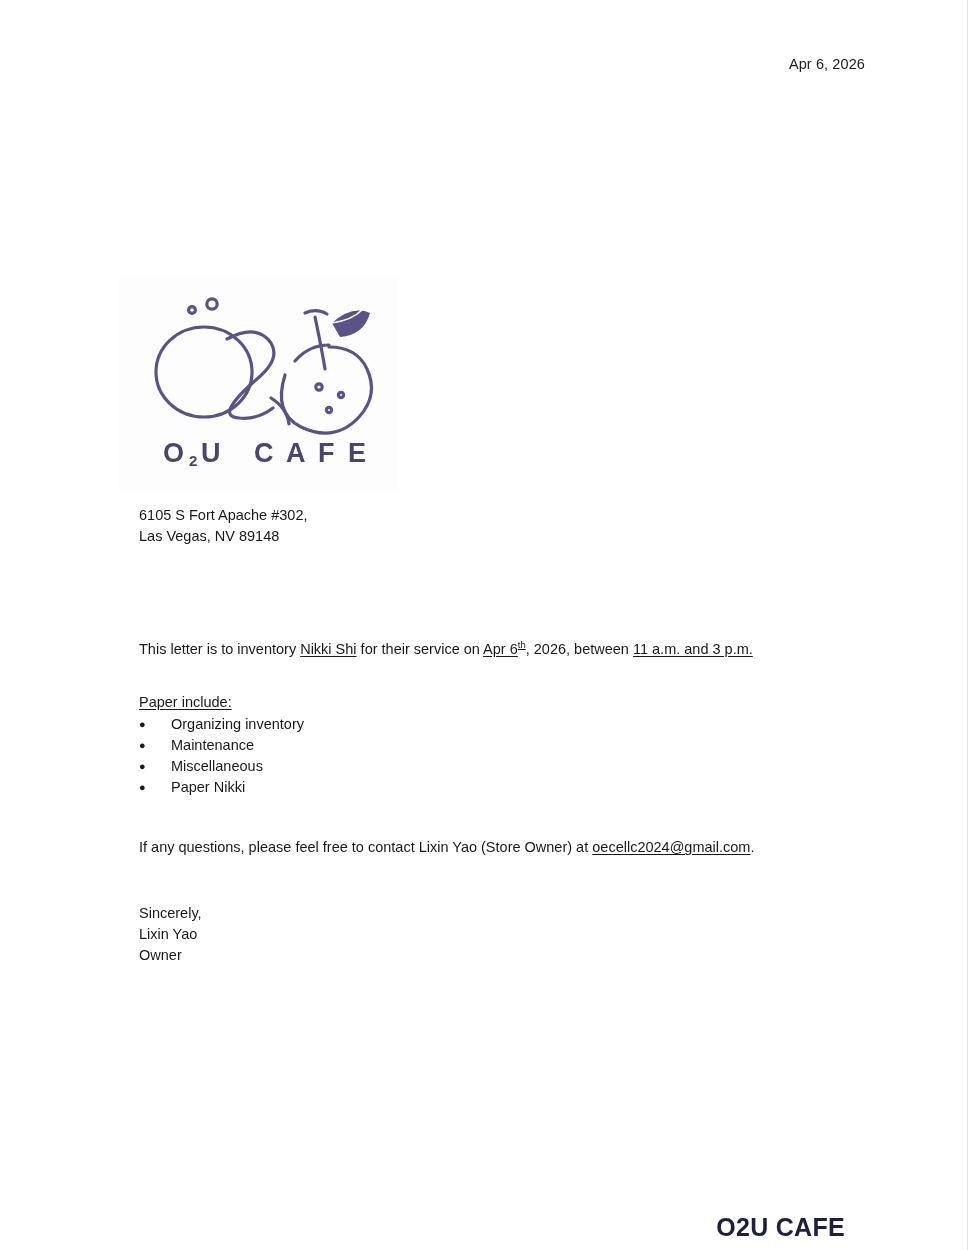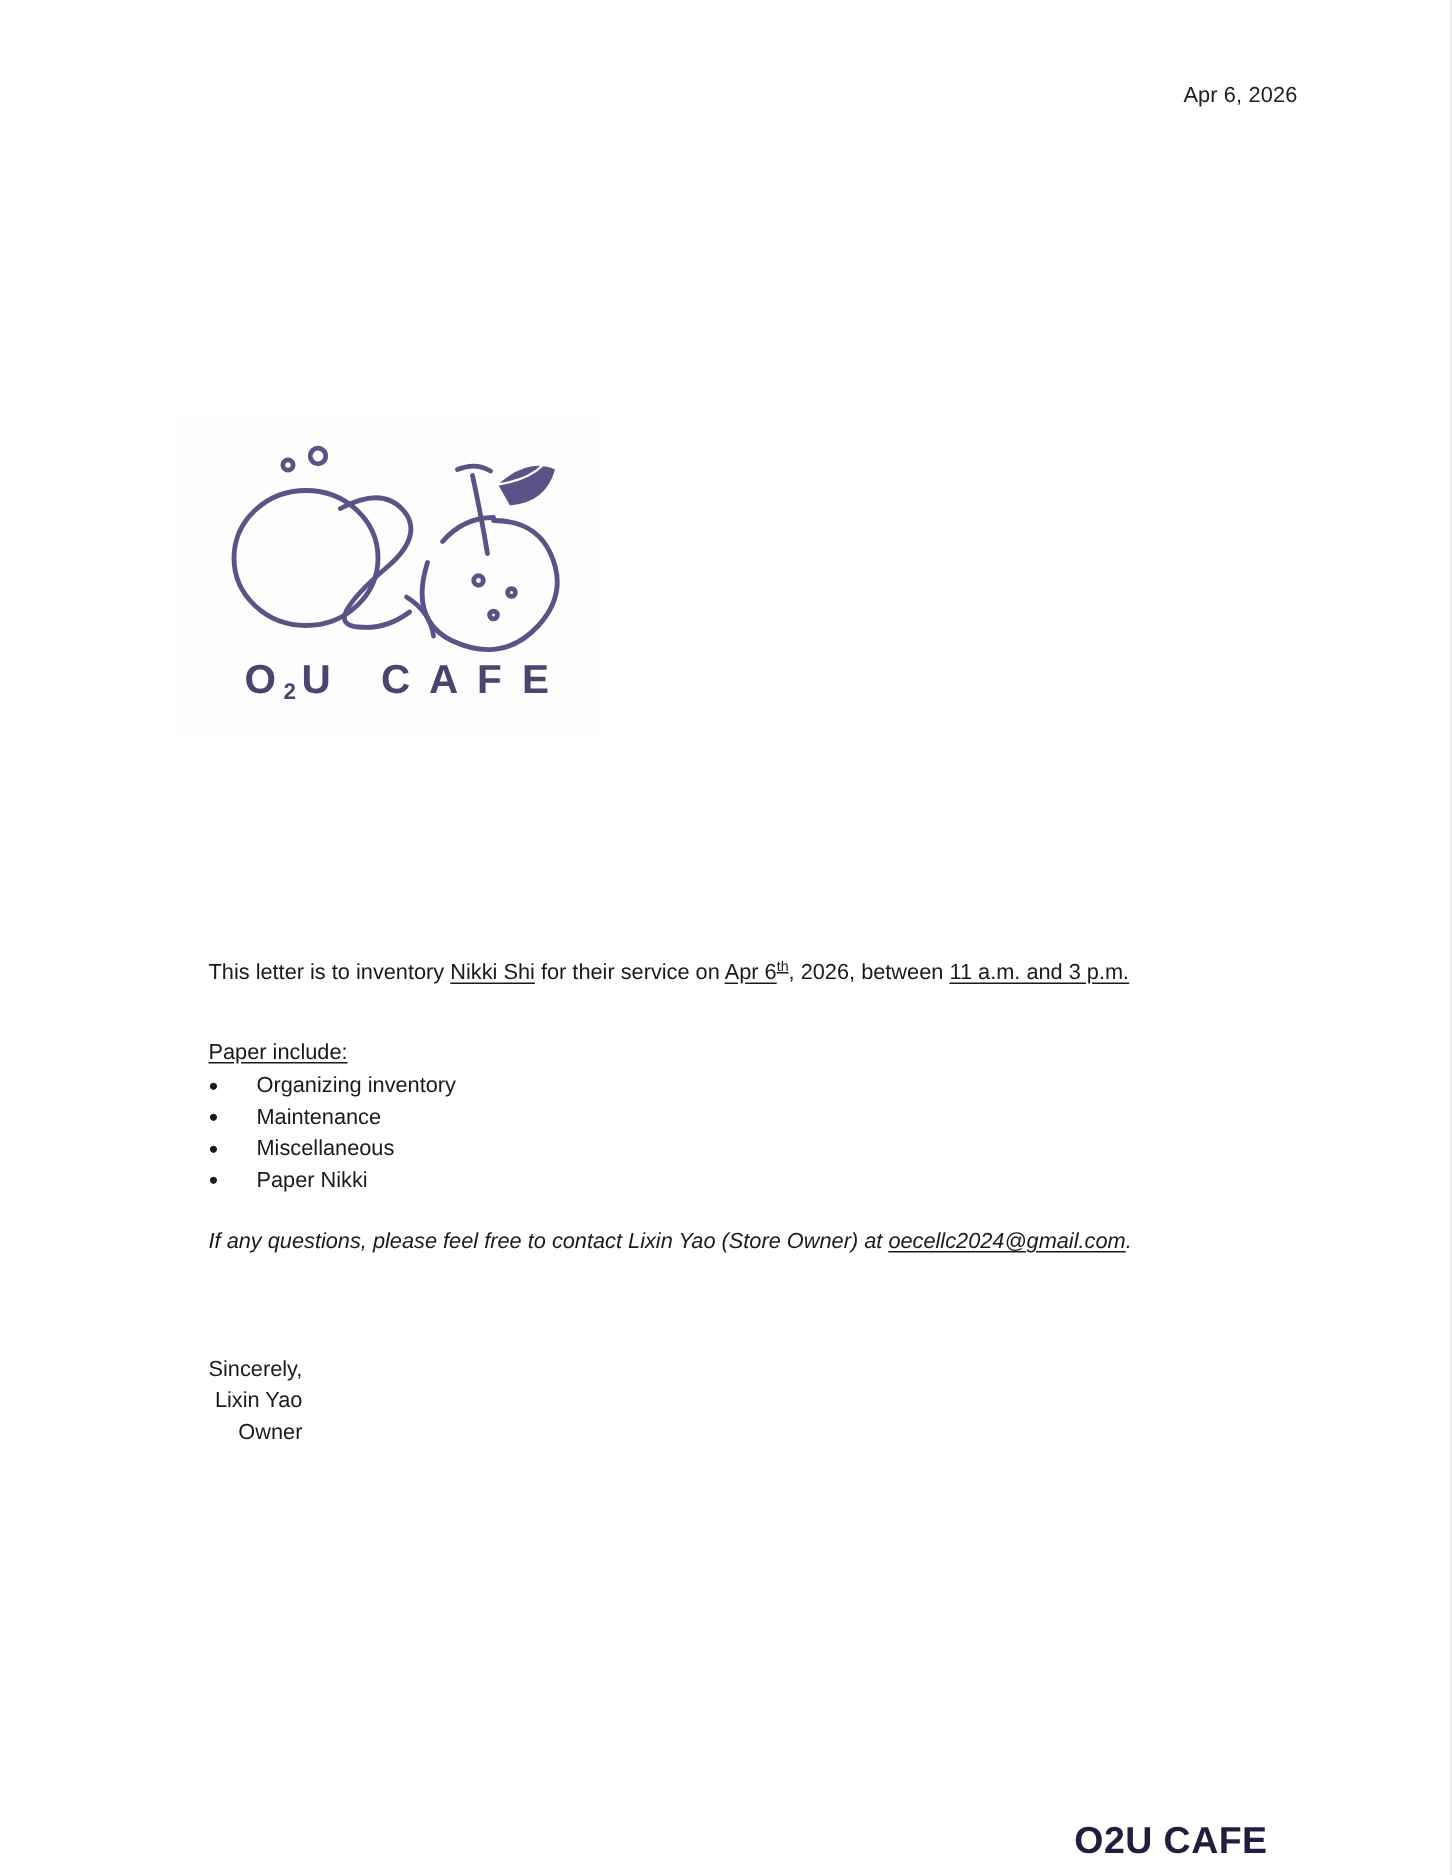--- a/index.html
+++ b/index.html
@@ -94,29 +94,28 @@
     height: 21px;
   }
   .duties-list li .bullet {
     position: absolute;
     left: 0;
     top: 0;
     font-size: 11px;
     line-height: 21px;
   }
 
-  .contact { top: 818px; width: 760px; font-style: italic; }
+  .contact { top: 837px; width: 760px; }
   .closing {
     position: absolute;
     left: 139px;
     top: 903px;
     font-size: 14.5px;
     line-height: 21px;
     color: #1a1a1a;
-    text-align: right;
   }
   .closing div { height: 21px; }
 
   .footer-brand {
     position: absolute;
     right: 123px;
     bottom: 8px;
     font-size: 25px;
     font-weight: bold;
     color: #1f1f3d;
@@ -159,20 +158,24 @@
       </g>
       <g fill="#4b456e" font-family="Liberation Sans, sans-serif" font-size="27" font-weight="600" letter-spacing="3">
         <text x="44" y="185">O</text>
         <text x="70" y="189" font-size="15">2</text>
         <text x="82" y="185">U</text>
         <text x="135" y="185">C A F E</text>
       </g>
     </svg>
   </div>
 
+  <div class="address">
+    <div>6105 S Fort Apache #302,</div>
+    <div>Las Vegas, NV 89148</div>
+  </div>
 
   <div class="body-text recognize">
     <span>This letter is to inventory </span><span class="underline">Nikki Shi</span><span> for their service on </span><span class="underline">Apr 6</span><sup class="ord">th</sup><span>, 2026, between </span><span class="underline">11 a.m. and 3 p.m.</span>
   </div>
 
   <div class="duties-heading">Paper include:</div>
 
   <ul class="duties-list">
     <li><span class="bullet">●</span><span>Organizing inventory</span></li>
     <li><span class="bullet">●</span><span>Maintenance</span></li>

